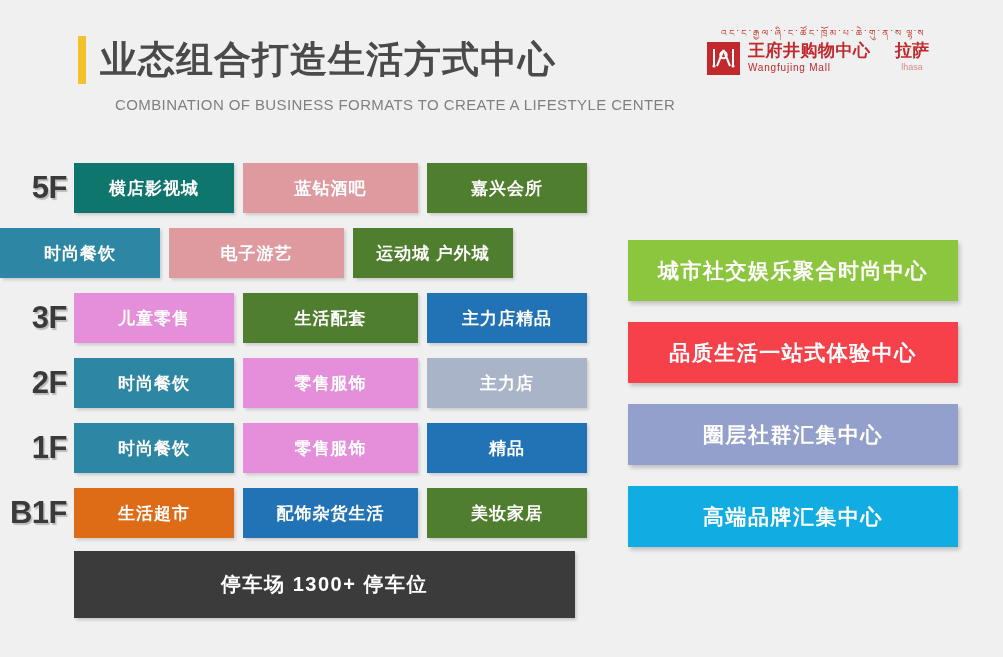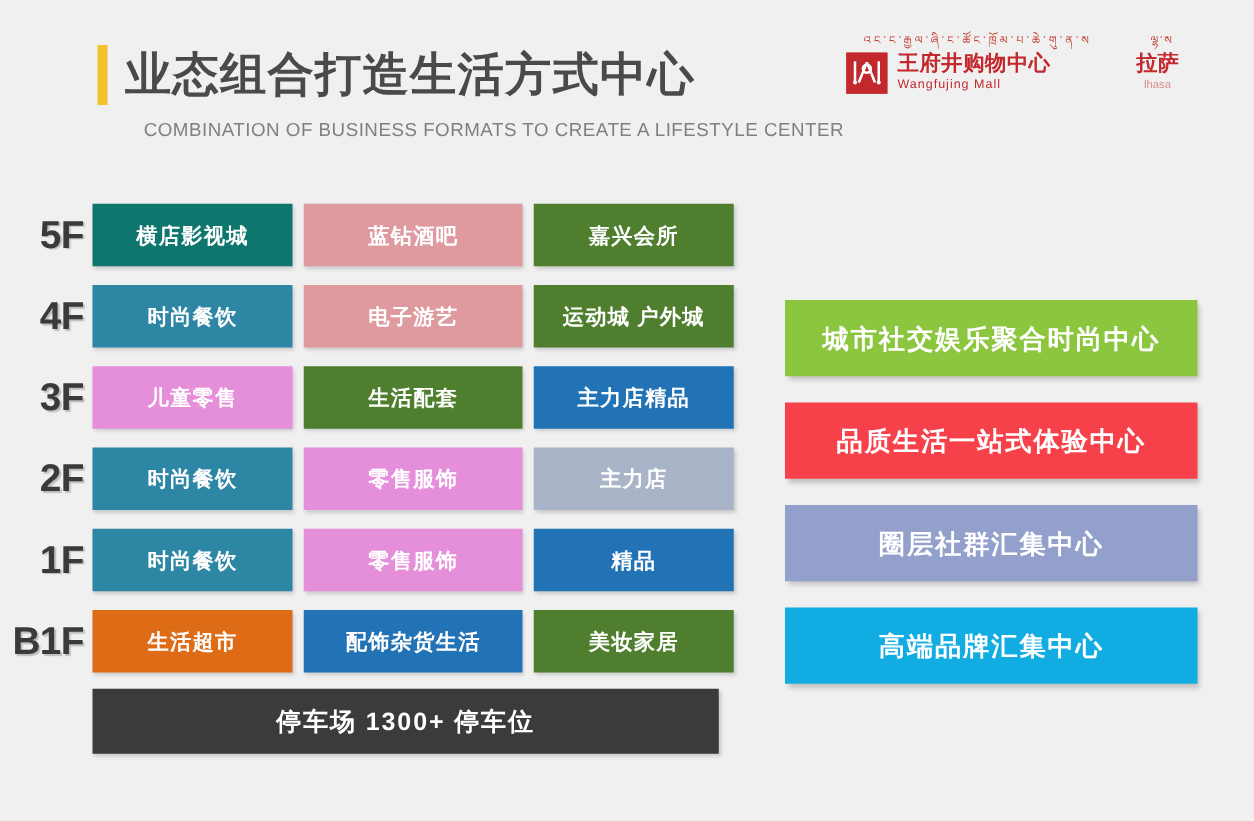--- a/index.html
+++ b/index.html
@@ -49,25 +49,24 @@
     margin-left: 37px;
     font-size: 15px;
     color: #808080;
     letter-spacing: 0.4px;
     white-space: nowrap;
   }
 
   
   .logo {
     position: absolute;
-    right: 58px;
+    right: 72px;
     top: 27px;
     width: 224px;
     height: 56px;
-    padding-left: 44px;
   }
   .logo-tibetan {
     position: absolute;
     left: 14px;
     top: 0;
     font-size: 9px;
     color: #c0392b;
     letter-spacing: 2.5px;
     white-space: nowrap;
     line-height: 12px;
@@ -180,21 +179,21 @@
     white-space: nowrap;
     box-sizing: border-box;
   }
   .cell.c1 { width: 160px; margin-right: 9px; }
   .cell.c2 { width: 175px; margin-right: 9px; }
   .cell.c3 { width: 160px; }
 
   .parking {
     margin-left: 74px;
     width: 501px;
-    height: 52px;
+    height: 67px;
     background: #3b3b3b;
     color: #ffffff;
     font-size: 20px;
     font-weight: bold;
     letter-spacing: 1.5px;
     display: flex;
     align-items: center;
     justify-content: center;
     box-shadow: 1.5px 2px 3px rgba(0,0,0,0.18);
     margin-top: 10px;
@@ -268,21 +267,20 @@
   <div id="floor-rows">
       <div class="floor-row">
         <div class="floor-label">5F</div>
         <div class="floor-cells">
           <div class="cell c1" style="background: #0f766e; font-family: Liberation Mono, monospace;">横店影视城</div>
           <div class="cell c2" style="background: rgb(222, 154, 158);">蓝钻酒吧</div>
           <div class="cell c3" style="background: rgb(79, 127, 46);">嘉兴会所</div>
         </div>
       </div>
       <div class="floor-row">
-        <div class="floor-label">4F</div>
         <div class="floor-cells">
           <div class="cell c1" style="background: rgb(45, 134, 164);">时尚餐饮</div>
           <div class="cell c2" style="background: rgb(222, 154, 158);">电子游艺</div>
           <div class="cell c3" style="background: rgb(79, 127, 46);">运动城 户外城</div>
         </div>
       </div>
       <div class="floor-row">
         <div class="floor-label">3F</div>
         <div class="floor-cells">
           <div class="cell c1" style="background: rgb(229, 142, 217);">儿童零售</div>

